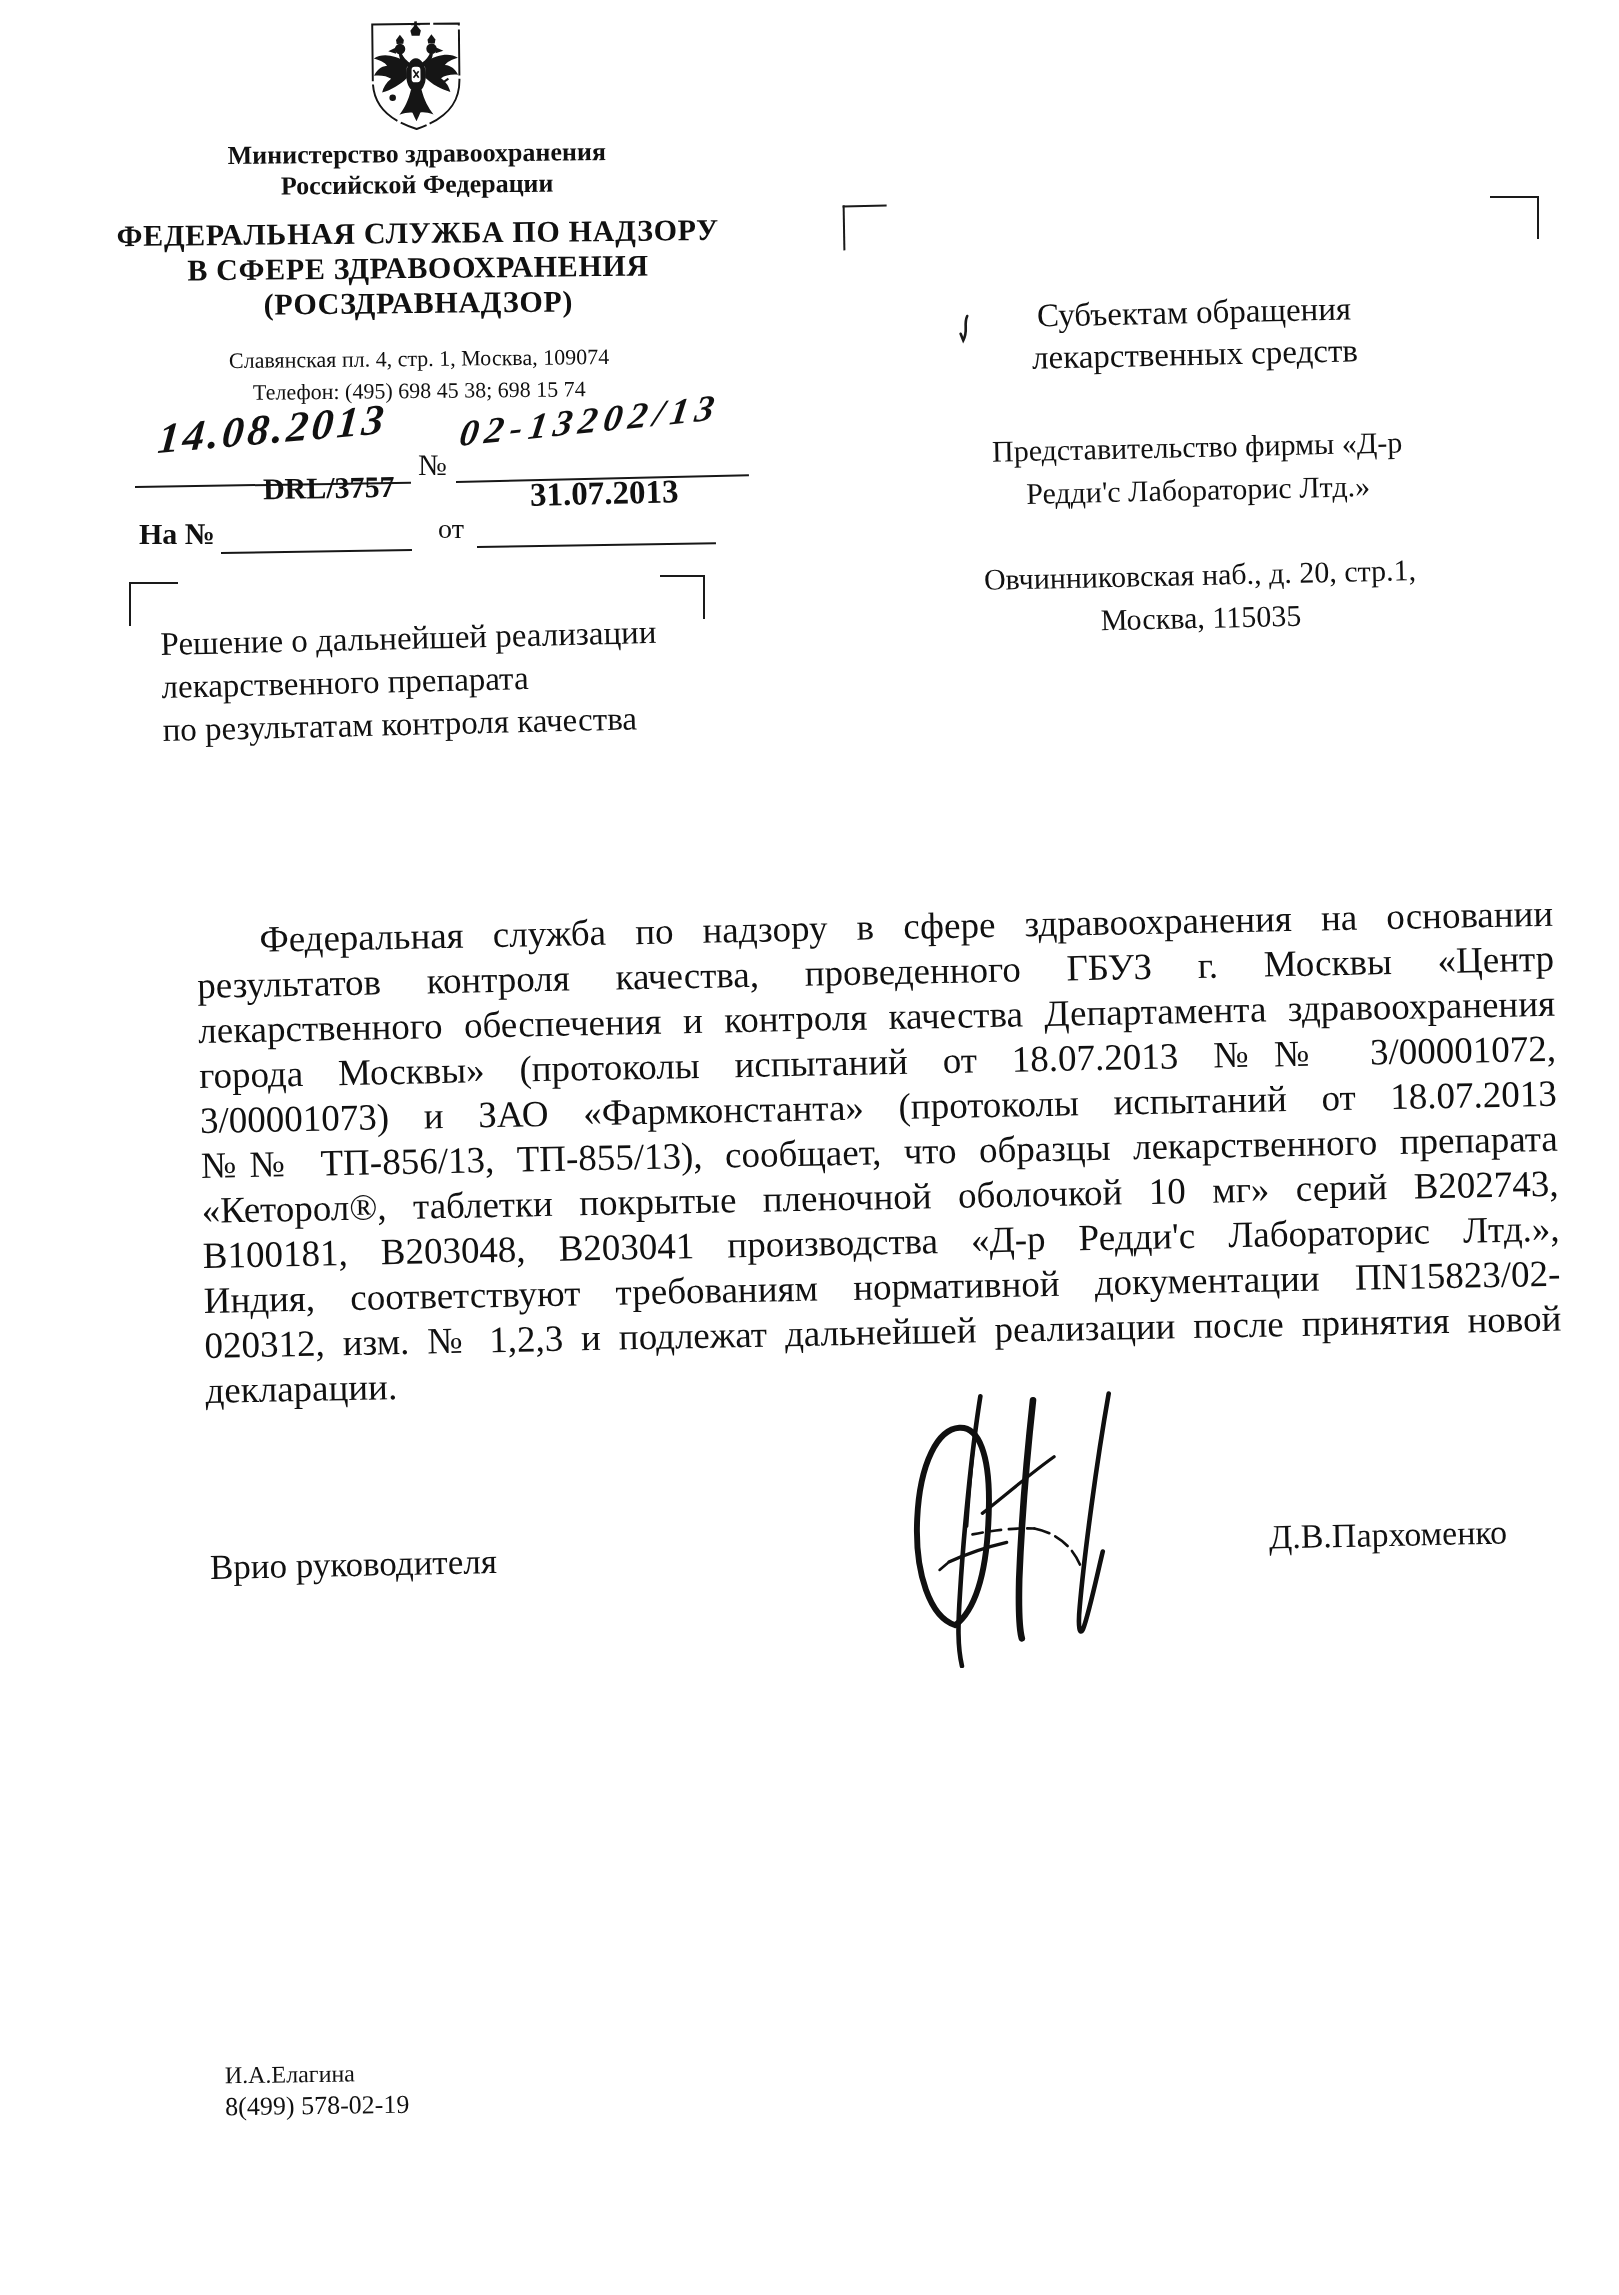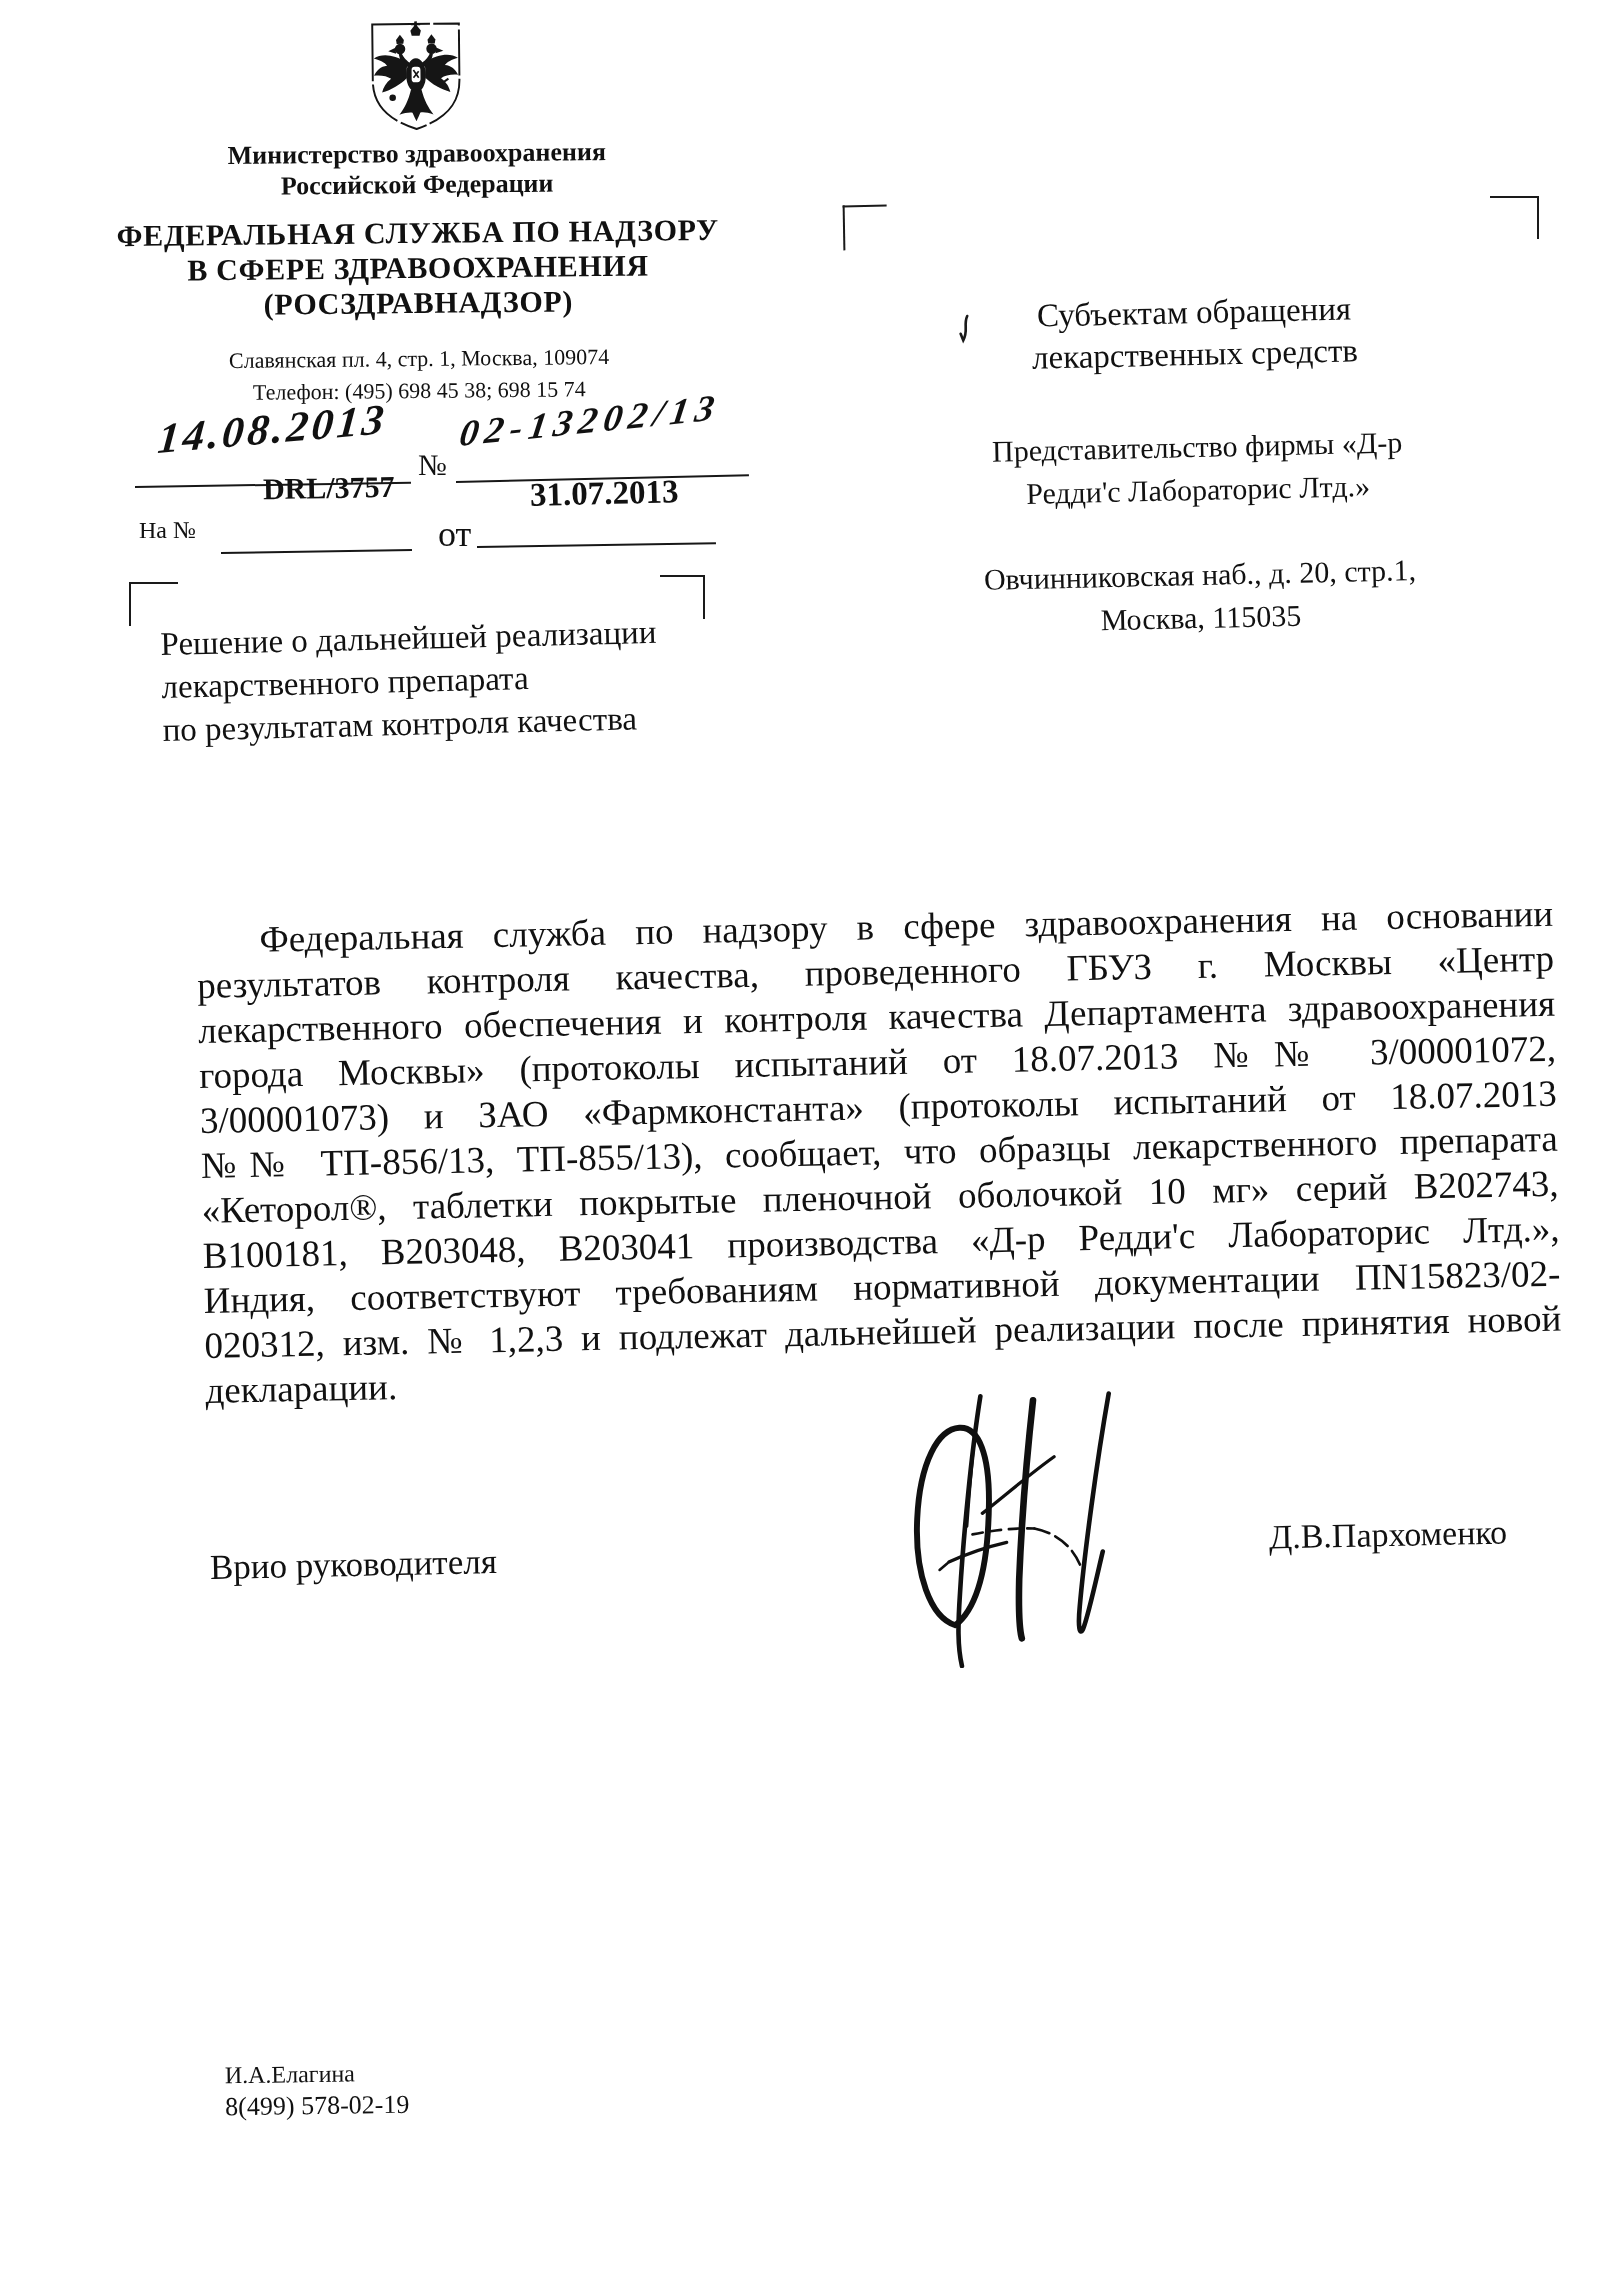--- a/index.html
+++ b/index.html
@@ -22,22 +22,22 @@
   .hand-date{left:158px;top:414px;font-size:43px;letter-spacing:3.3px;transform:skewX(-10deg) rotate(-5deg);}
   .hand-number{left:460px;top:412px;font-size:37px;letter-spacing:6px;transform:skewX(-14deg) rotate(-6deg);}
   .no-sign{left:418px;top:448px;font-size:30px;}
   .stamp-ref{left:263px;top:471px;font-size:30px;font-weight:bold;transform:rotate(-1deg);}
   .stamp-date{left:530px;top:475px;font-size:33px;font-weight:bold;transform:rotate(-1.4deg);}
   .hline{position:absolute;height:2px;background:#171717;transform-origin:left center;}
   .line-a{left:135px;top:486px;width:276px;transform:rotate(-0.9deg);}
   .line-b{left:456px;top:481px;width:293px;transform:rotate(-1.3deg);}
   .line-c{left:221px;top:552px;width:191px;transform:rotate(-0.9deg);}
   .line-d{left:477px;top:546px;width:239px;transform:rotate(-0.9deg);}
-  .na-no{left:139px;top:517px;font-size:24px;}
-  .ot{left:438px;top:513px;font-size:36px;}
+  .na-no{left:139px;top:517px;font-size:30px;font-weight:bold;}
+  .ot{left:438px;top:513px;font-size:28px;}
 
   
   .corner{position:absolute;border:0 solid #1a1a1a;}
   .corner-tl{border-top-width:2.6px;border-left-width:2.6px;}
   .corner-tr{border-top-width:2.6px;border-right-width:2.6px;}
   .corner-1{left:843px;top:205px;width:42px;height:43px;transform:rotate(-1deg);}
   .corner-2{left:1490px;top:196px;width:47px;height:41px;}
   .corner-3{left:129px;top:582px;width:47px;height:42px;}
   .corner-4{left:660px;top:575px;width:43px;height:42px;}
 

